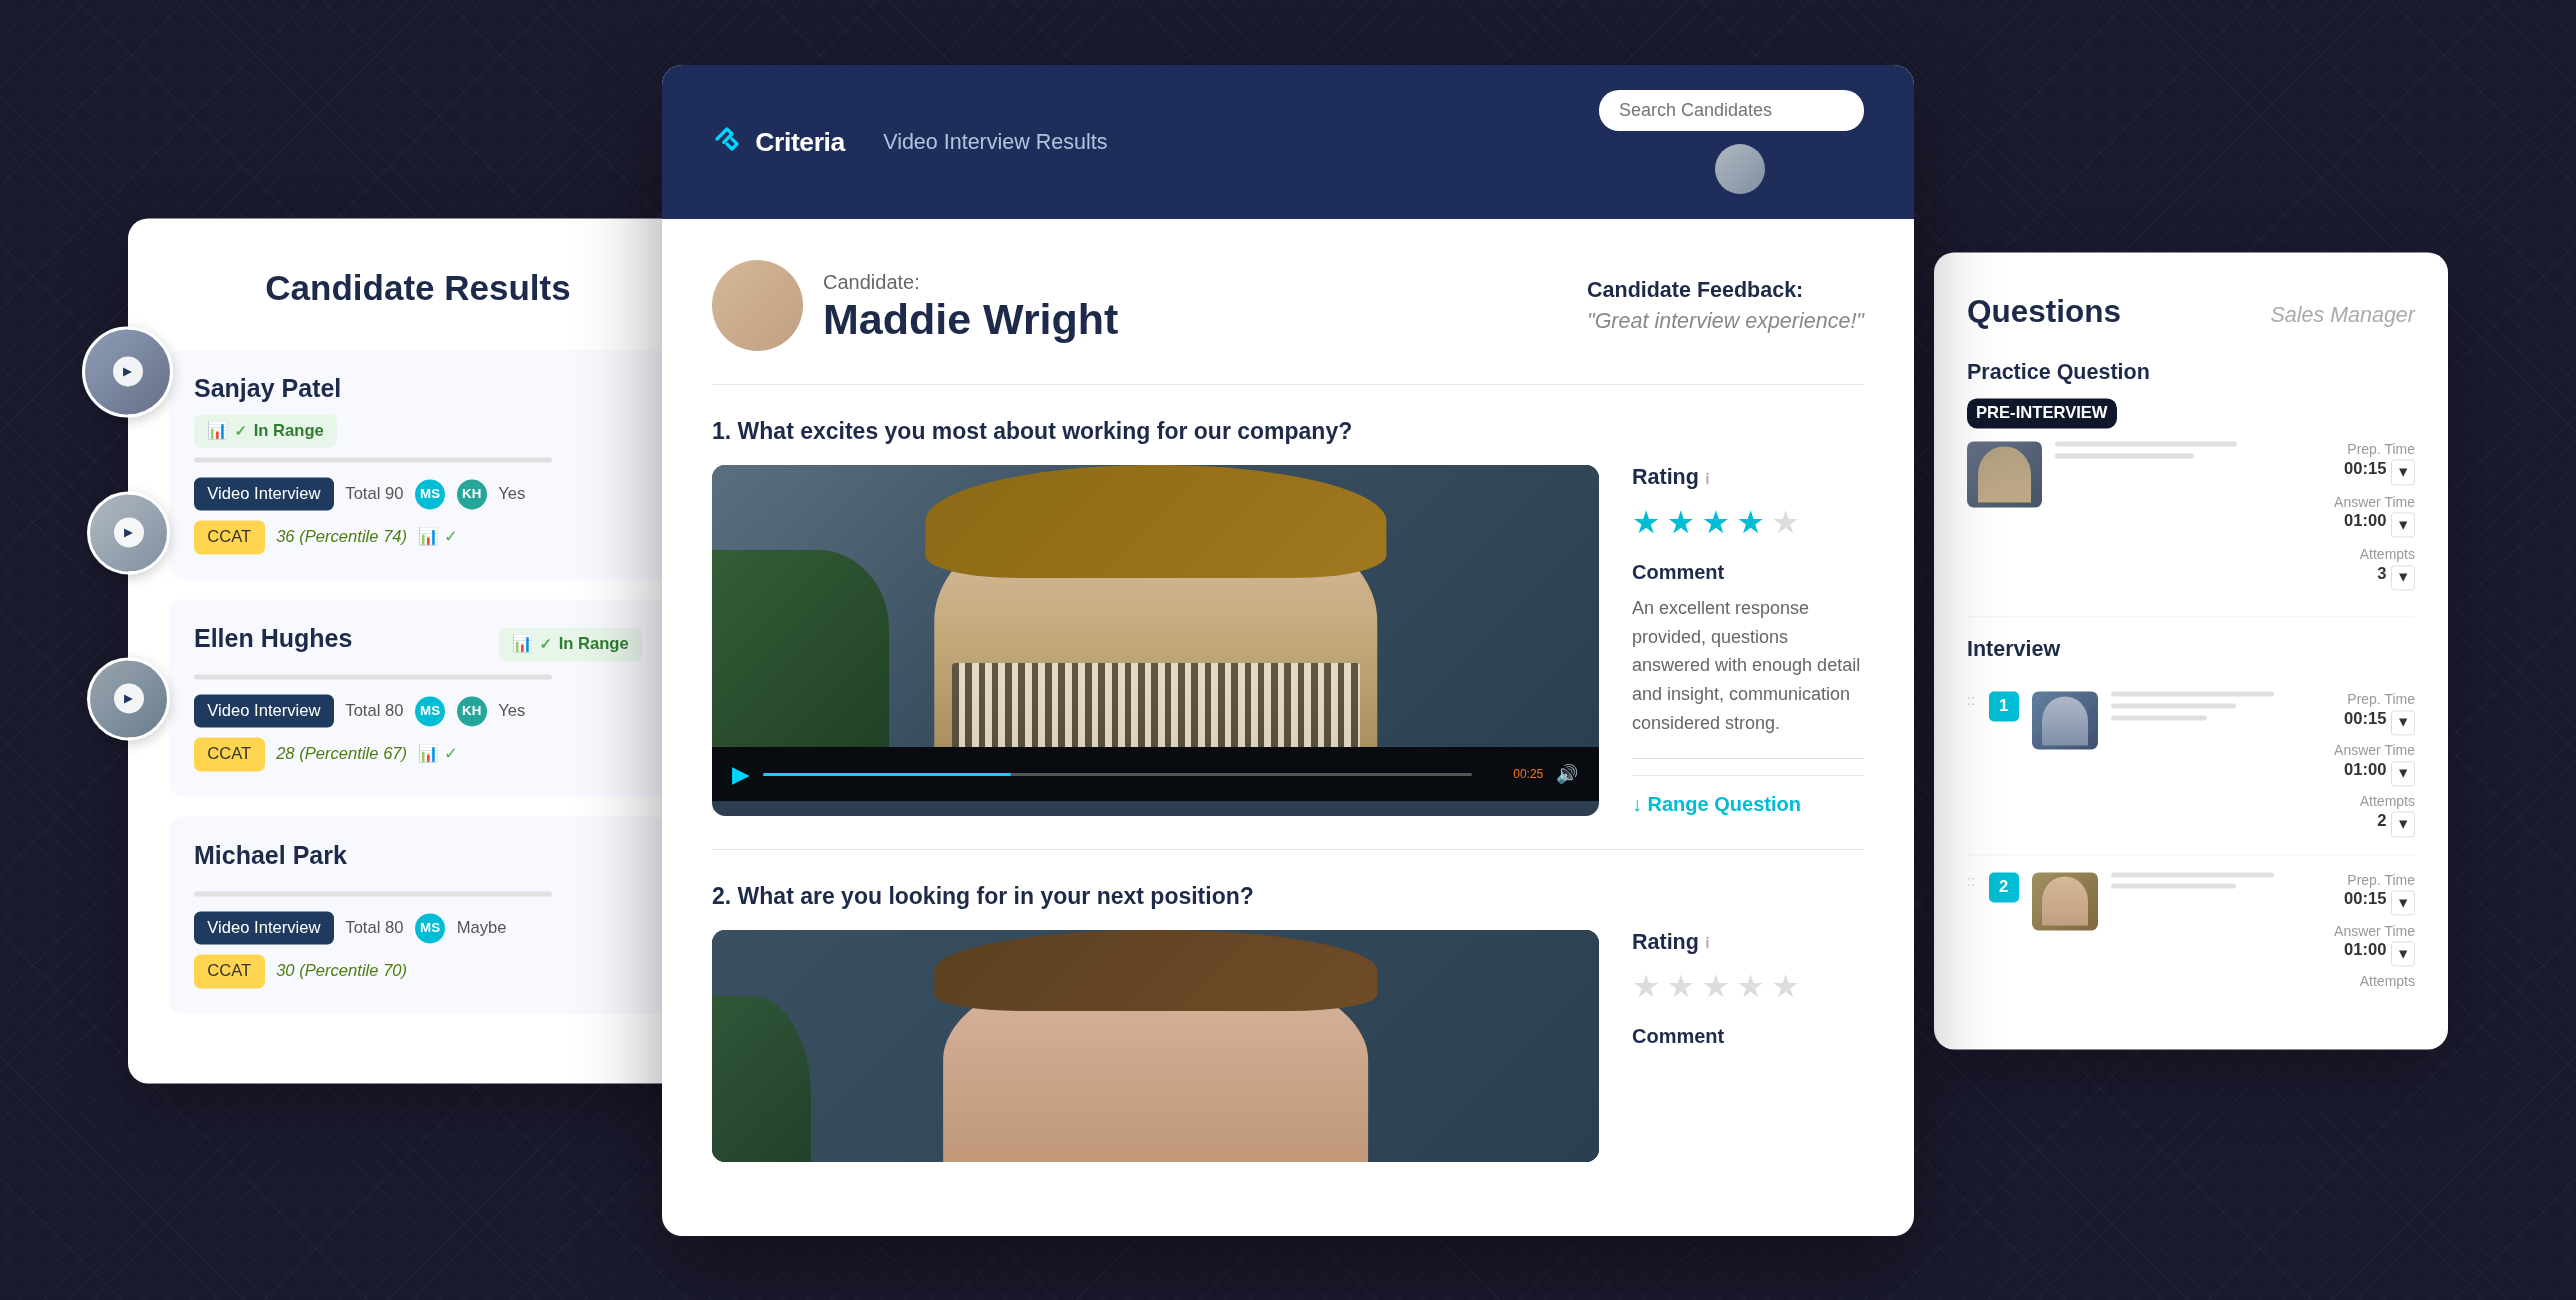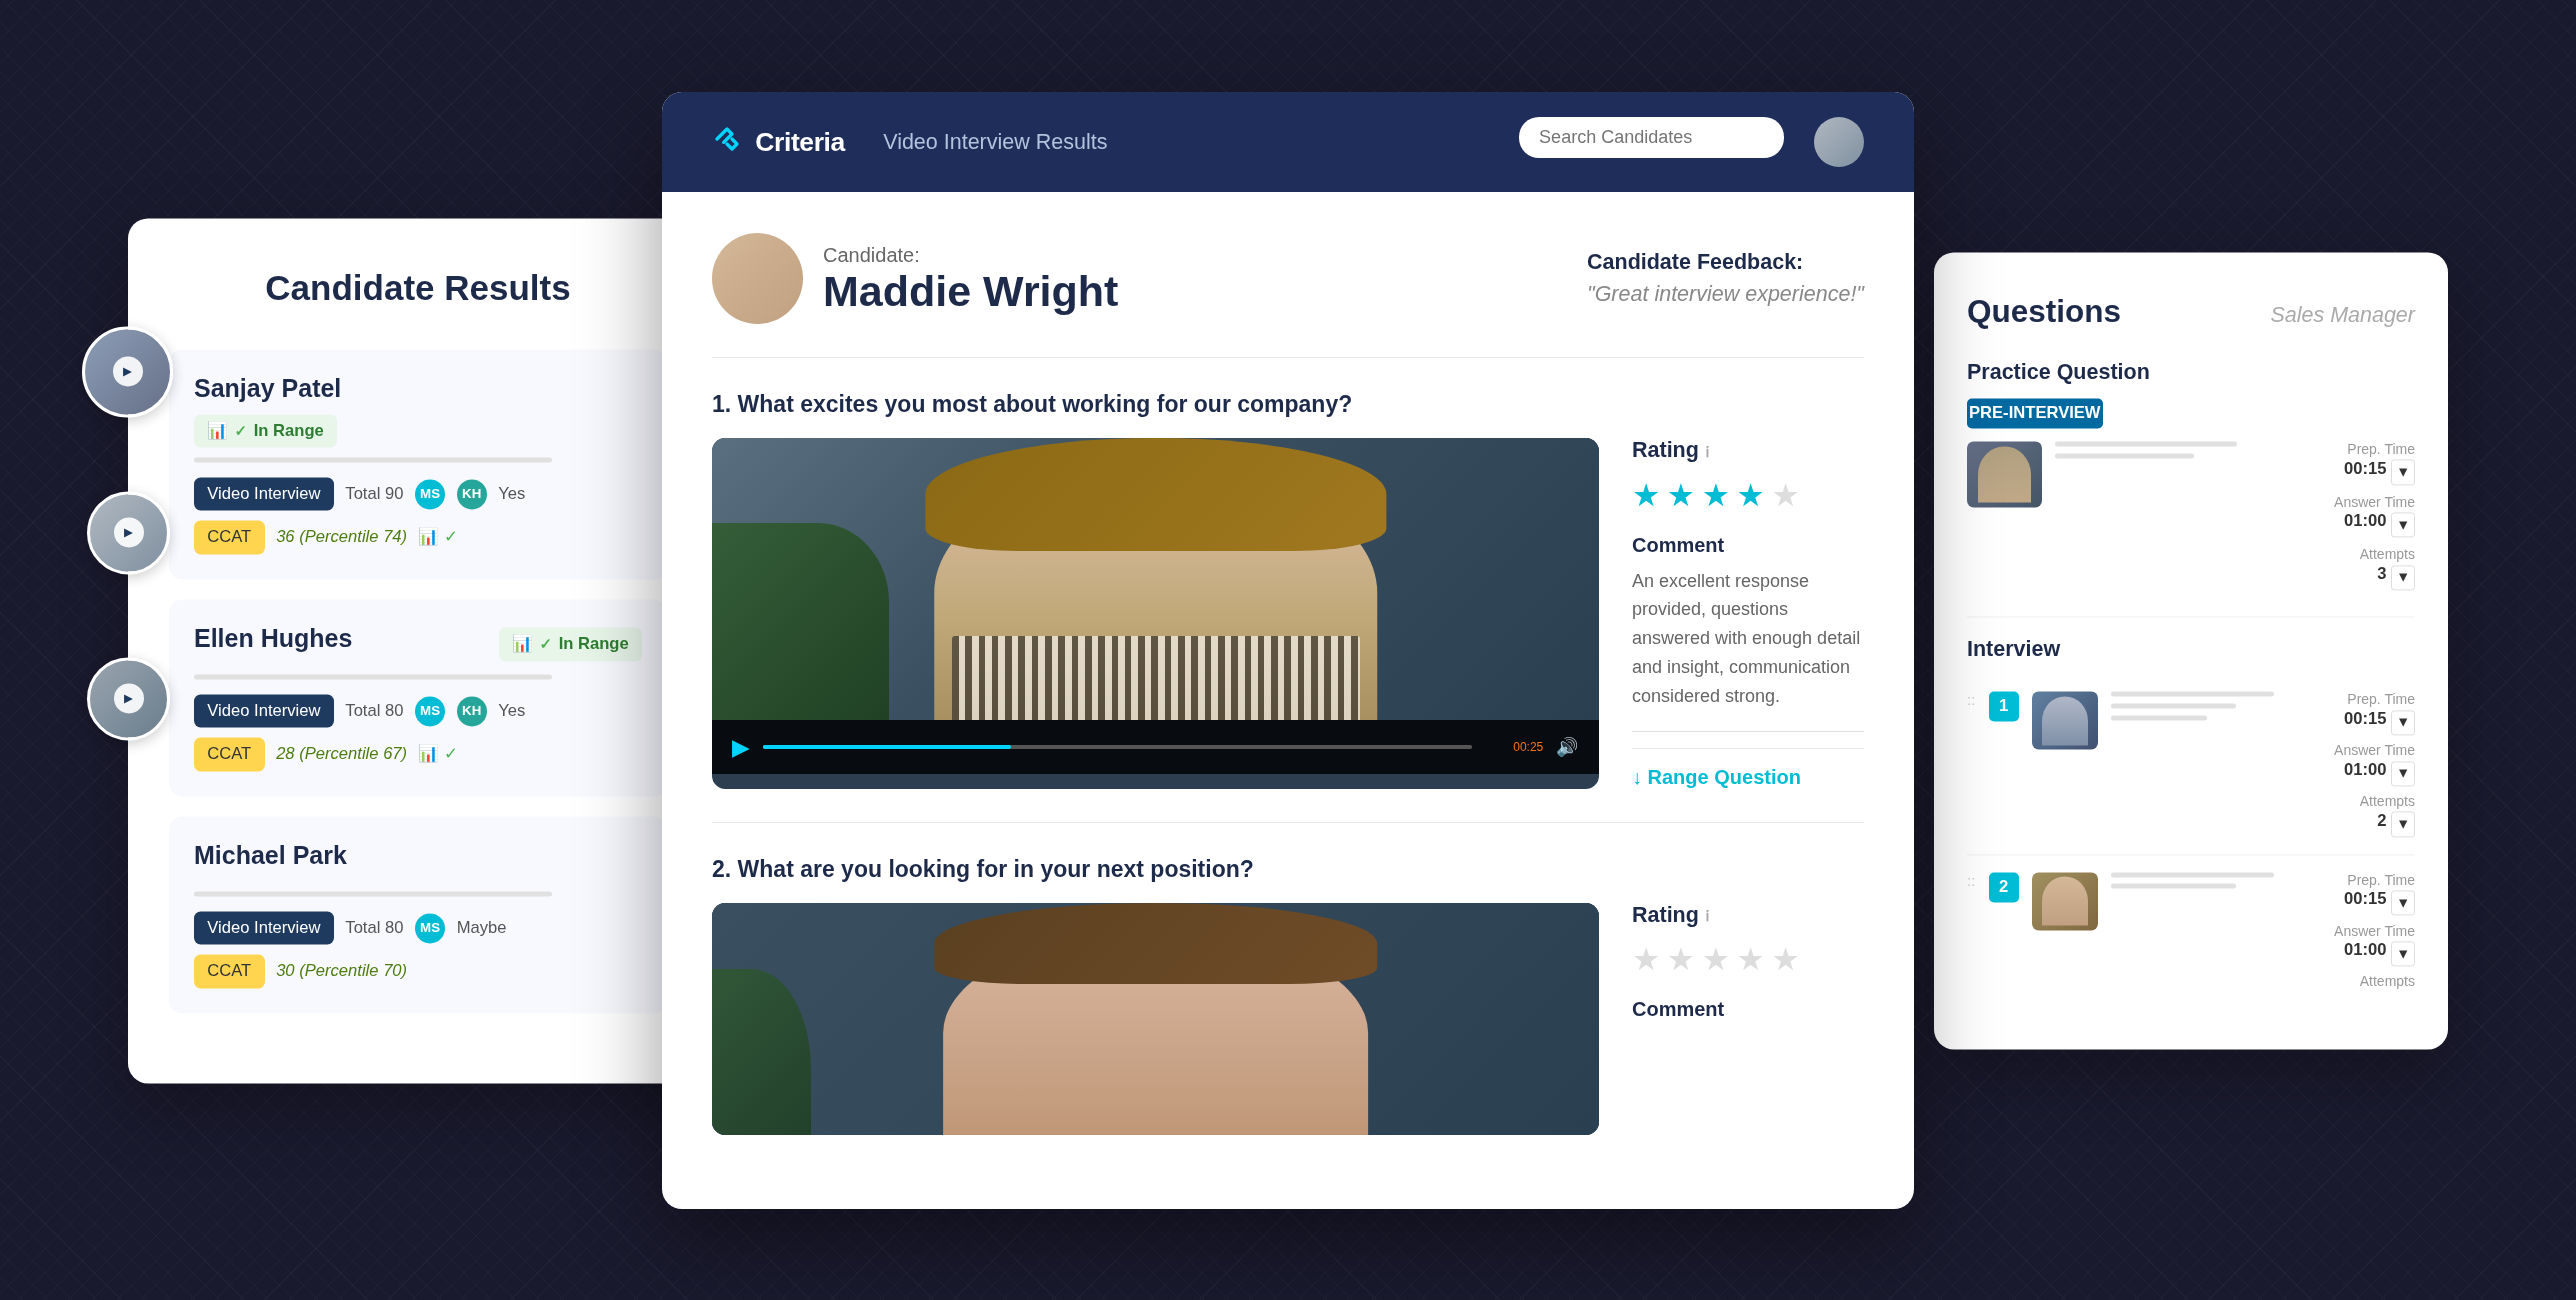--- a/index.html
+++ b/index.html
@@ -199,24 +199,24 @@
     .practice-section {
       margin-bottom: 25px;
     }
     .section-label {
       font-size: 21.5px;
       font-weight: 700;
       color: #1e2a4a;
       margin-bottom: 13.3px;
     }
     .pre-interview-badge {
-      background: #0369a1;
+      background: #0f172a;
       color: white;
-      padding: 5px 2px;
-      border-radius: 5px;
+      padding: 5px 9px;
+      border-radius: 10px;
       font-size: 16.6px;
       font-weight: 700;
       display: inline-block;
       margin-bottom: 13.3px;
     }
     .question-item {
       display: flex;
       align-items: flex-start;
       gap: 13.3px;
       padding: 16.6px 0;
@@ -634,21 +634,21 @@
       <div class="logo-area">
         <span class="logo-icon">
           <svg width="30" height="30" viewBox="0 0 36 36" fill="none">
             <path d="M6 18 L18 6 L24 12 L14 22" stroke="#00d4ff" stroke-width="4" stroke-linecap="round" stroke-linejoin="round" fill="none"></path>
             <path d="M18 24 L24 30 L30 24 L24 18" stroke="#00d4ff" stroke-width="4" stroke-linecap="round" stroke-linejoin="round" fill="none"></path>
           </svg>
         </span>
         <span class="logo-text">Criteria</span>
         <span class="header-title">Video Interview Results</span>
       </div>
-      <div style="display:flex; align-items:flex-start; gap:13.3px;">
+      <div style="display:flex; align-items:center; gap:13.3px;flex-direction:column;">
         <input class="header-search" type="text" placeholder="Search Candidates" style="">
         <div class="header-avatar"></div>
       </div>
     </div>
 
     <div class="main-content">
 
       <div class="candidate-header">
         <div class="candidate-avatar" style="background: linear-gradient(135deg, #d4b898, #c0a080);"></div>
         <div class="candidate-info">

